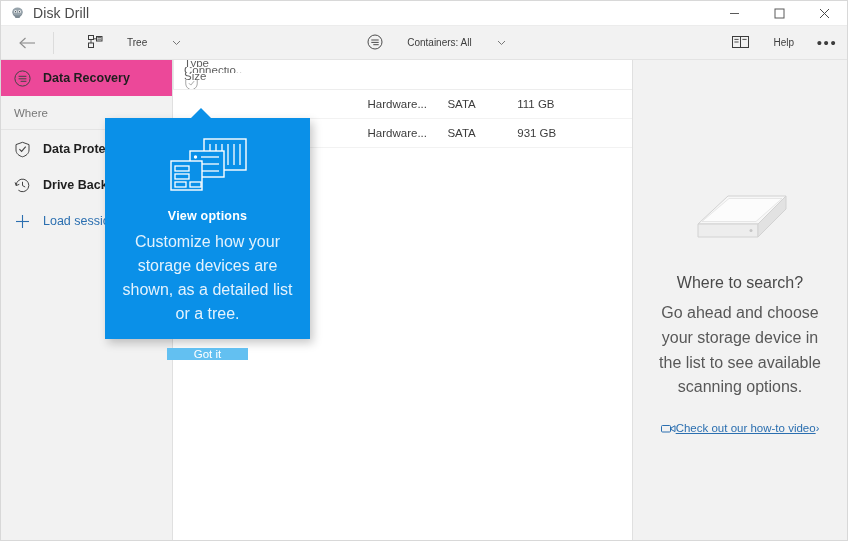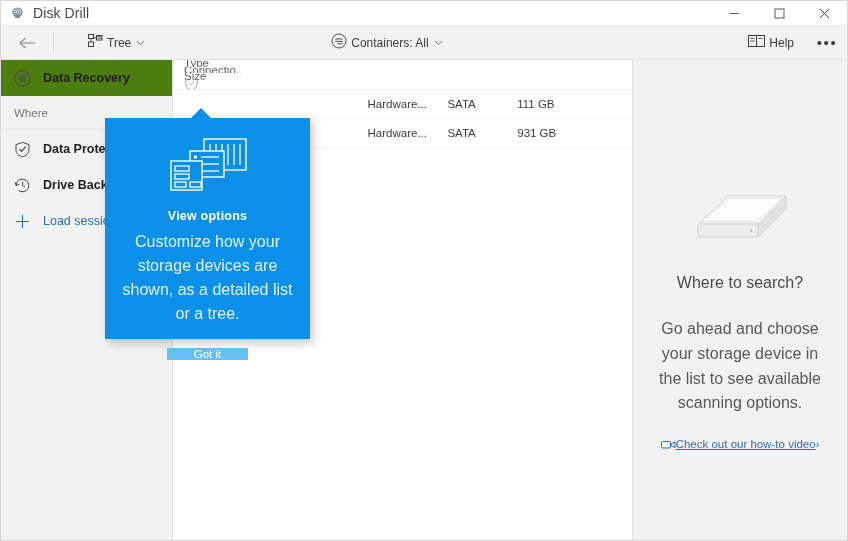--- a/index.html
+++ b/index.html
@@ -44,23 +44,23 @@
     border-bottom: 1px solid #e3e3e3;
     position: relative; z-index: 30;
   }
   .tb-back {
     width: 52px; height: 34px;
     display: flex; align-items: center; justify-content: center;
     color: #8c8c8c;
   }
   .tb-sep { width: 1px; height: 22px; background: #dcdcdc; }
   .tb-item {
-    display: flex; align-items: center; gap: 4px;
+    display: flex; align-items: center; gap: 24px;
     height: 34px; padding: 0 13px;
-    font-size: 12px; color: #3d3d3d; white-space: nowrap;
+    font-size: 10px; color: #3d3d3d; white-space: nowrap;
   }
   .tb-item .chev { color: #777; font-size: 9px; margin-left: 1px; }
   .tree-group { margin-left: 21px; }
   .containers-group { margin-left: 160px; }
   .right-group { margin-left: auto; display: flex; align-items: center; }
   .tb-dots {
     width: 40px; height: 34px;
     display: flex; align-items: center; justify-content: center;
     color: #3d3d3d; font-size: 15px; letter-spacing: 1.6px;
   }
@@ -75,21 +75,21 @@
     border-right: 1px solid #e0e0e0;
     padding-top: 0;
     position: relative;
   }
   .side-item {
     height: 36px; display: flex; align-items: center;
     gap: 12px; padding-left: 13px;
     font-size: 12.5px; color: #1f1f1f; font-weight: bold;
     white-space: nowrap;
   }
-  .side-item.selected { background: #4d7c0f; }
+  .side-item.selected { background: #ec4899; }
   .side-item .s-ico { width: 17px; height: 17px; display:flex; align-items:center; justify-content:center; color:#444; flex:0 0 17px; }
   .side-section {
     height: 34px; display: flex; align-items: center; padding-left: 13px;
     font-size: 11.5px; color: #787878;
     border-bottom: 1px solid #e4e4e4;
     margin-bottom: 1px;
   }
   .side-item.link { color: #2b6fb0; font-weight: normal; }
   .side-item.link .s-ico { color: #2b6fb0; }
 
@@ -126,21 +126,21 @@
   }
 
   
   .rightpanel {
     width: 214px; min-width: 214px;
     background: #f2f2f2;
     display: flex; flex-direction: column; align-items: center;
     padding-top: 120px;
   }
   .drive-art { width: 120px; height: 72px; margin-bottom: 22px; }
-  .rp-title { font-size: 16px; color: #4a4a4a; margin-bottom: 25px; text-align: center; }
+  .rp-title { font-size: 16px; color: #4a4a4a; margin-bottom: 9px; text-align: center; }
   .rp-desc {
     font-size: 16px; color: #585858; text-align: center;
     line-height: 1.55; width: 178px; margin-bottom: 22px;
   }
   .rp-link-row { display: flex; align-items: center; }
   .rp-link {
     font-size: 11.5px; color: #2b6fb0;
     text-decoration: underline; white-space: nowrap;
   }
   .rp-chev { font-size: 11px; color: #2b6fb0; }

